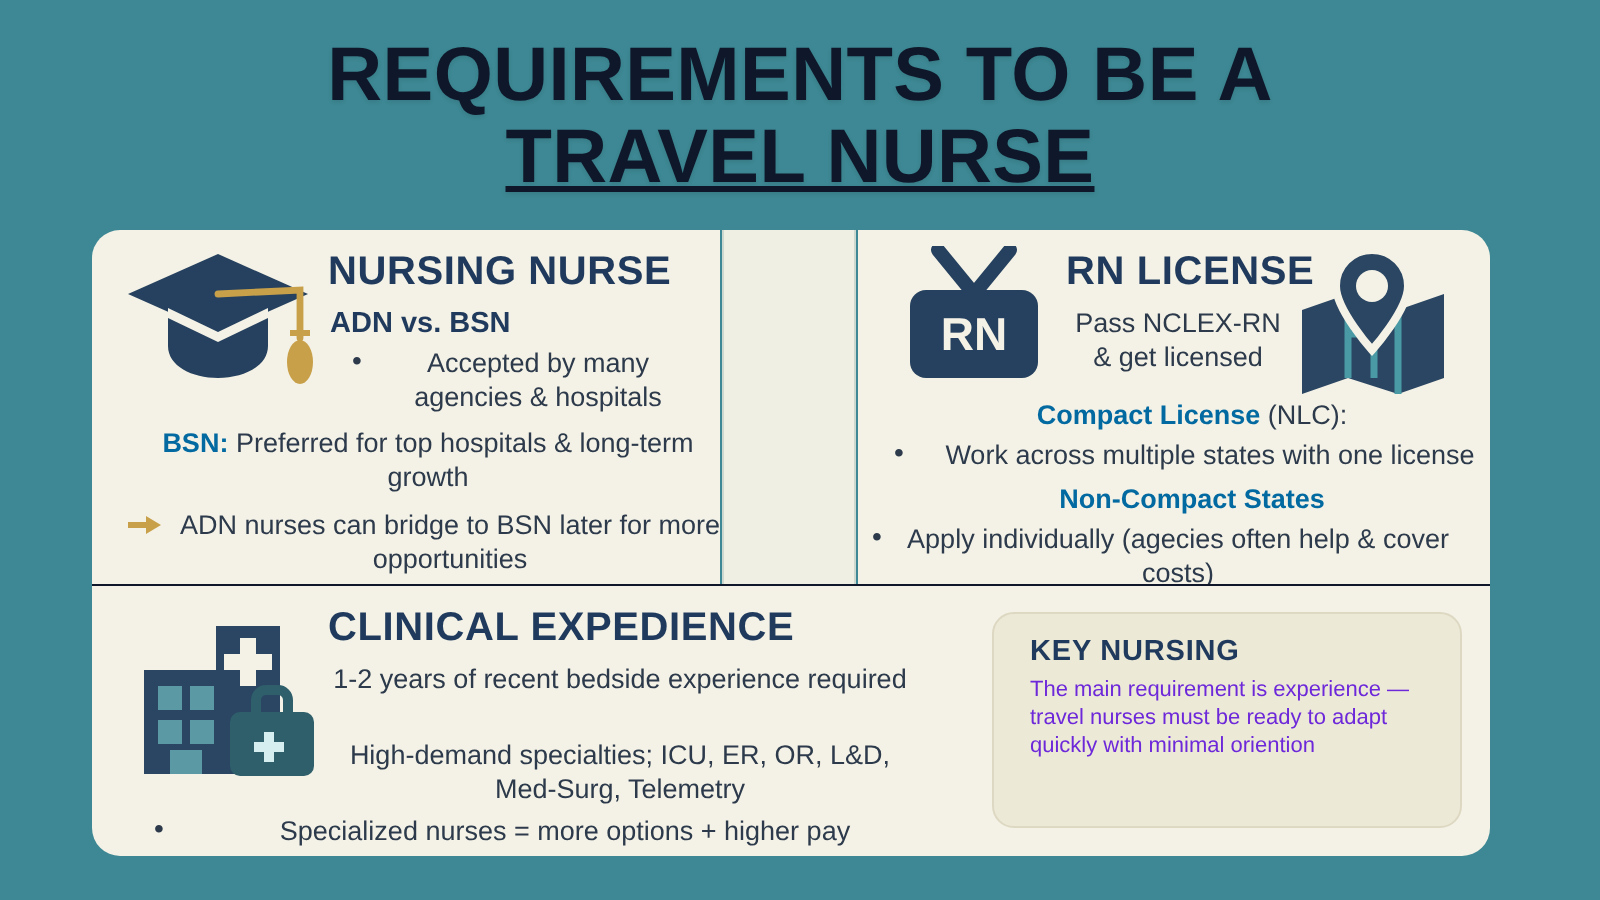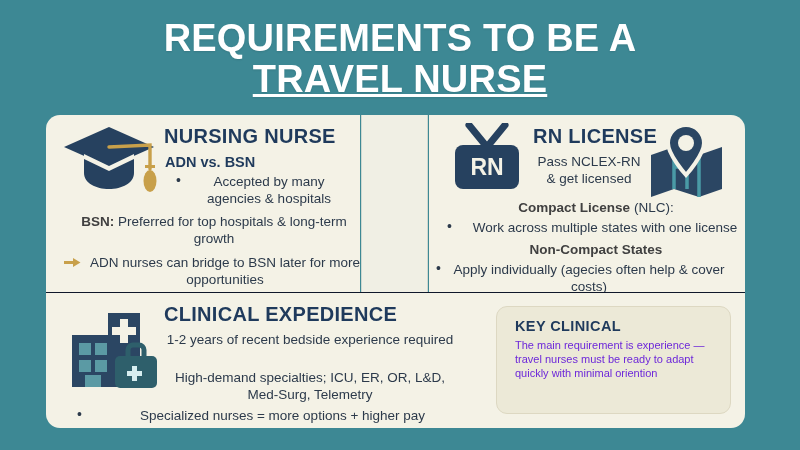--- a/index.html
+++ b/index.html
@@ -16,21 +16,21 @@
     position: relative;
   }
 
   
   .title {
     position: absolute;
     top: 18px;
     left: 0;
     width: 800px;
     text-align: center;
-    color: #ffffff;
+    color: #0f172a;
     font-family: "Liberation Sans", sans-serif;
     font-weight: 700;
     font-size: 38px;
     line-height: 1.08;
     letter-spacing: 0.2px;
     text-shadow: 0 1px 2px rgba(0,0,0,0.10);
   }
   .title .l2 { display: block; text-decoration: underline; }
 
   
@@ -91,21 +91,21 @@
     color: #1f3a5c;
     letter-spacing: 0.3px;
   }
   .body-text {
     position: absolute;
     color: #2c3a4b;
     font-size: 13.5px;
     line-height: 1.26;
     text-align: center;
   }
-  .lbl { font-weight: 700; color: #404040; }
+  .lbl { font-weight: 700; color: #0369a1; }
 
   .bullet-line {
     position: relative;
     padding-left: 13px;
   }
   .bullet-line::before {
     content: "\2022";
     position: absolute;
     left: 1px;
     top: -1px;
@@ -284,17 +284,17 @@
 
     <div class="body-text" id="ce-p1">1-2 years of recent bedside experience required</div>
 
     <div class="body-text" id="ce-p2">High-demand specialties; ICU, ER, OR, L&amp;D, Med-Surg, Telemetry</div>
 
     <div class="body-text" id="ce-b1">
       <div class="bullet-line">Specialized nurses = more options + higher pay</div>
     </div>
 
     <div class="takeaway">
-      <div id="kt-title">KEY CLINICAL</div>
+      <div id="kt-title">KEY NURSING</div>
       <div id="kt-body">The main requirement is experience — travel nurses must be ready to adapt quickly with minimal oriention</div>
     </div>
   </div>
 </div>
 
 </body></html>

